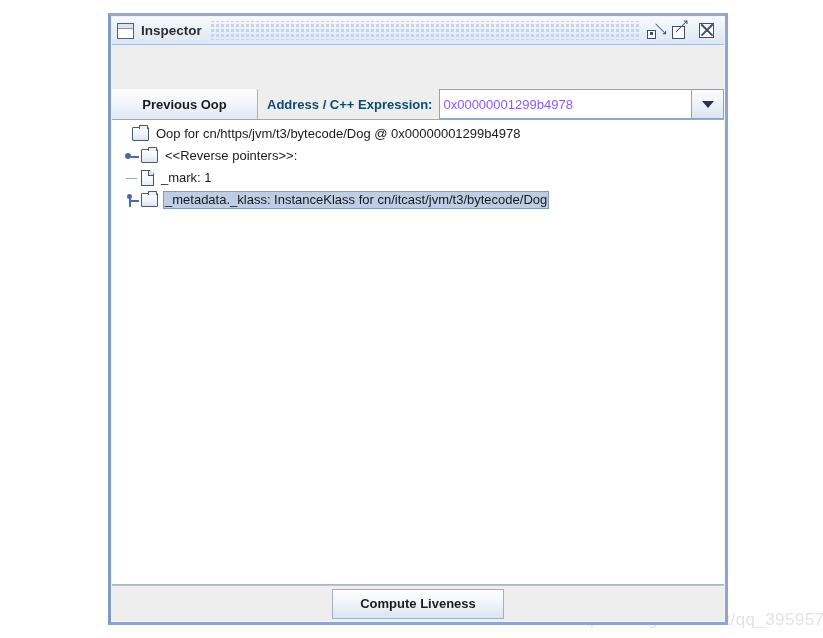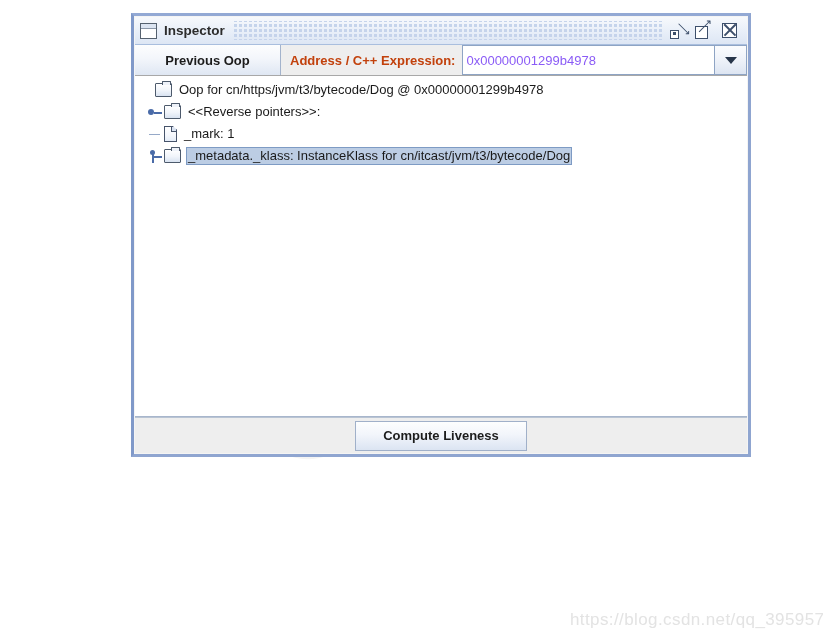--- a/index.html
+++ b/index.html
@@ -64,22 +64,22 @@
     color: #e3e3e3;
     letter-spacing: 0.4px;
     white-space: nowrap;
     pointer-events: none;
     user-select: none;
   }
 
   
   #window {
     position: absolute;
-    left: 131px; top: 13px;
-    width: 620px; height: 444px;
+    left: 108px; top: 13px;
+    width: 620px; height: 612px;
     border: 3px solid #8fa5d0;
     border-top-color: #93a9d4;
     border-left-color: #8099c9;
     background: #eeeeee;
     box-sizing: border-box;
   }
   #window-inner {
     position: absolute;
     inset: 0;
     border: 1px solid #f4f4f4;
@@ -197,36 +197,37 @@
 
   
   .toolbar {
     flex: 0 0 31px;
     height: 31px;
     display: flex;
     align-items: stretch;
     background: #eeeeee;
     border-bottom: 1px solid #a8a8a8;
     box-sizing: border-box;
+    margin-top: 44px;
   }
   .prev-btn {
     flex: 0 0 145px;
     display: flex; align-items: center; justify-content: center;
     font-size: 13px; font-weight: bold; color: #1c1c1c;
     background: linear-gradient(to bottom, #fdfdfe 0%, #f3f6fb 45%, #dfe7f3 100%);
     border: 1px solid #a3b3cc;
     border-left: none; border-top: none; border-bottom: none;
     cursor: default;
     white-space: nowrap;
   }
   .addr-label {
     flex: 0 0 auto;
     display: flex; align-items: center;
     padding: 0 7px 0 9px;
-    font-size: 13px; font-weight: bold; color: #c2410c;
+    font-size: 13px; font-weight: bold; color: #0c4a6e;
     background: #eeeeee;
     white-space: nowrap;
   }
   .addr-field {
     flex: 1 1 auto;
     display: flex; align-items: center;
     background: #ffffff;
     border: 1px solid #8ea4c4;
     border-right: none;
     font-size: 13px;

